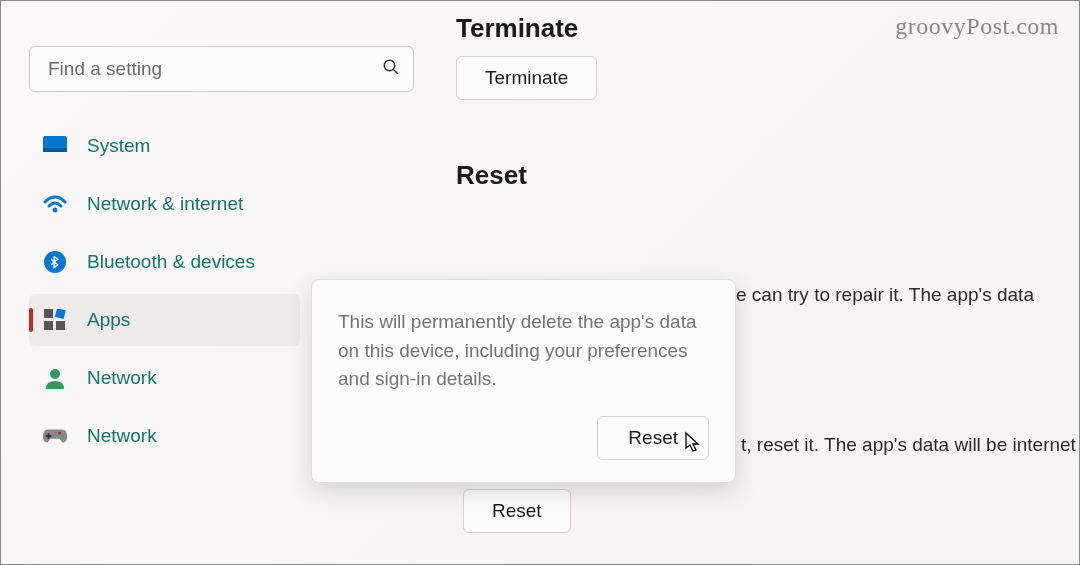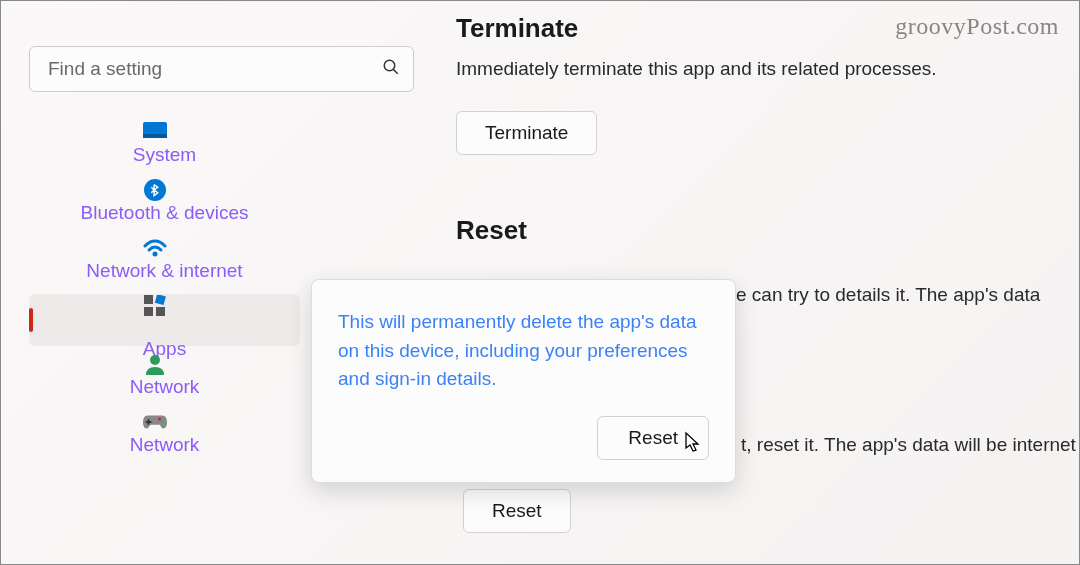--- a/index.html
+++ b/index.html
@@ -46,27 +46,25 @@
     .nav { list-style: none; }
     .nav-item {
       display: flex;
       align-items: center;
       height: 52px;
       padding: 0 14px;
       border-radius: 6px;
       margin-bottom: 6px;
       cursor: pointer;
       font-size: 19px;
-      color: #8b5cf6;
-      position: relative;
-      flex-direction: column;
+      color: #0f766e;
+      position: relative;
     }
     .nav-item.active {
       background: #eeeae9;
-      gap: 20px;
     }
     .nav-item.active::before {
       content: "";
       position: absolute;
       left: 0;
       top: 14px;
       bottom: 14px;
       width: 4px;
       background: #c42b1c;
       border-radius: 2px;
@@ -121,21 +119,21 @@
       width: 425px;
       background: #fdfcfc;
       border: 1px solid #ddd;
       border-radius: 8px;
       box-shadow: 0 8px 24px rgba(0,0,0,0.15);
       padding: 28px 26px 22px 26px;
       z-index: 10;
     }
     .popup-text {
       font-size: 19px;
-      color: #3b82f6;
+      color: #737373;
       line-height: 1.5;
       margin-bottom: 22px;
     }
     .popup-actions { text-align: right; }
     .popup .btn { padding: 10px 30px; }
     .watermark {
       position: absolute;
       top: 12px;
       right: 20px;
       font-family: Georgia, serif;
@@ -173,36 +171,36 @@
         <span class="nav-icon">
           <svg width="24" height="20" viewBox="0 0 24 20">
               <rect x="0" y="0" width="24" height="16" rx="2" fill="#0078d4"></rect>
               <rect x="0" y="12" width="24" height="4" fill="#005a9e"></rect>
             </svg>
         </span>
         <span>System</span>
       </li>
       <li class="nav-item">
         <span class="nav-icon">
-          <svg width="22" height="22" viewBox="0 0 24 24">
-              <circle cx="12" cy="12" r="12" fill="#0078d4"></circle>
-              <path d="M11 6 L15 9 L11 12 L15 15 L11 18 L11 6 M8 9 L11 12 M8 15 L11 12" stroke="#fff" stroke-width="1.6" fill="none"></path>
-            </svg>
-        </span>
-        <span>Bluetooth &amp; devices</span>
-      </li>
-      <li class="nav-item">
-        <span class="nav-icon">
           <svg width="24" height="20" viewBox="0 0 24 20">
               <path d="M2 8 Q12 -2 22 8" stroke="#0078d4" stroke-width="3" fill="none" stroke-linecap="round"></path>
               <path d="M6 12 Q12 6 18 12" stroke="#0078d4" stroke-width="3" fill="none" stroke-linecap="round"></path>
               <circle cx="12" cy="16" r="2.5" fill="#0078d4"></circle>
             </svg>
         </span>
         <span>Network &amp; internet</span>
+      </li>
+      <li class="nav-item">
+        <span class="nav-icon">
+          <svg width="22" height="22" viewBox="0 0 24 24">
+              <circle cx="12" cy="12" r="12" fill="#0078d4"></circle>
+              <path d="M11 6 L15 9 L11 12 L15 15 L11 18 L11 6 M8 9 L11 12 M8 15 L11 12" stroke="#fff" stroke-width="1.6" fill="none"></path>
+            </svg>
+        </span>
+        <span>Bluetooth &amp; devices</span>
       </li>
       <li class="nav-item active">
         <span class="nav-icon">
           <svg width="22" height="22" viewBox="0 0 22 22">
               <rect x="0" y="0" width="9" height="9" fill="#555"></rect>
               <rect x="12" y="0" width="9" height="9" fill="#0078d4" transform="rotate(15 16 4)"></rect>
               <rect x="0" y="12" width="9" height="9" fill="#555"></rect>
               <rect x="12" y="12" width="9" height="9" fill="#555"></rect>
             </svg>
         </span>
@@ -227,30 +225,29 @@
               <rect x="3" y="8" width="6" height="2" fill="#333"></rect>
             </svg>
         </span>
         <span>Network</span>
       </li>
     </ul>
   </div>
 
   <div class="main">
     <h2 class="section-title">Terminate</h2>
-    <p class="section-desc">Immediately terminate this app and its related processes.</p>
     <button class="btn">Terminate</button>
 
     <div class="reset-section">
       <h2 class="section-title">Reset</h2>
     </div>
   </div>
 </div>
 
-<div class="behind1 partial-text">e can try to details it. The app's data</div>
+<div class="behind1 partial-text">e can try to repair it. The app's data</div>
 <div class="behind2 partial-text">t, reset it. The app's data will be internet</div>
 <div class="behind3">
   <button class="btn">Reset</button>
 </div>
 
 <div class="popup">
   <p class="popup-text">This will permanently delete the app's data on this device, including your preferences and sign-in details.</p>
   <div class="popup-actions">
     <button class="btn">Reset</button>
   </div>

